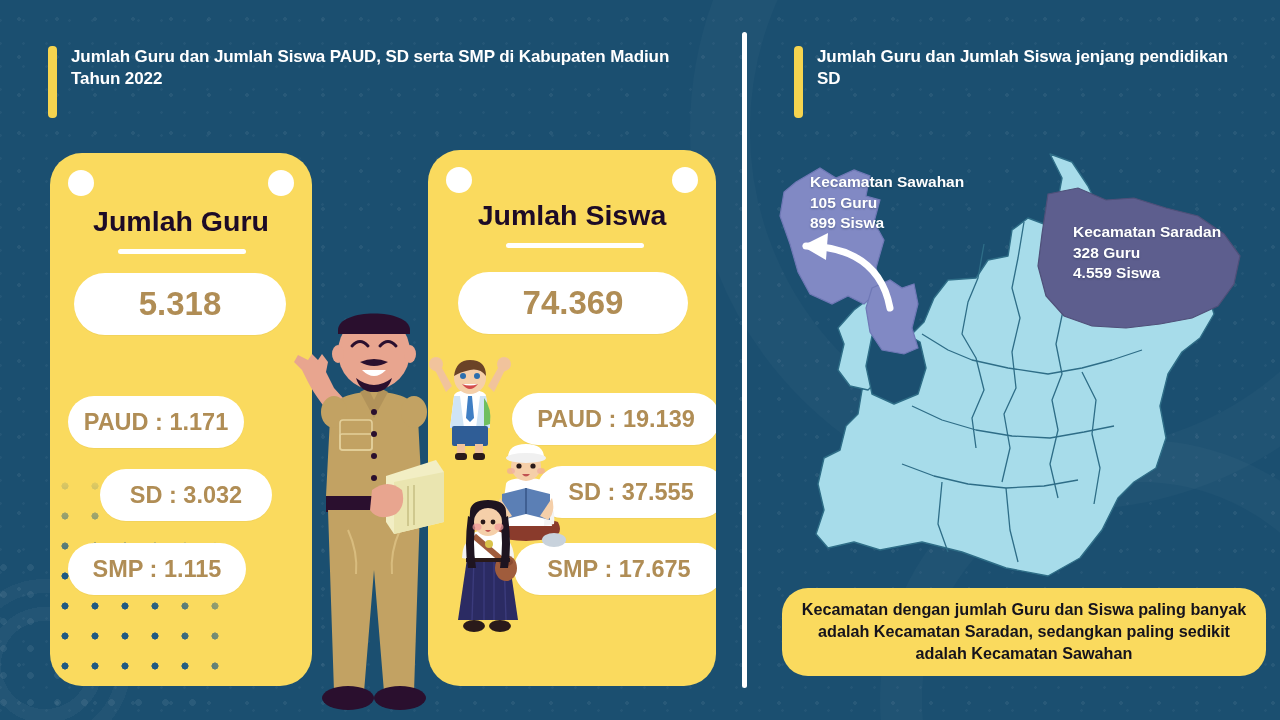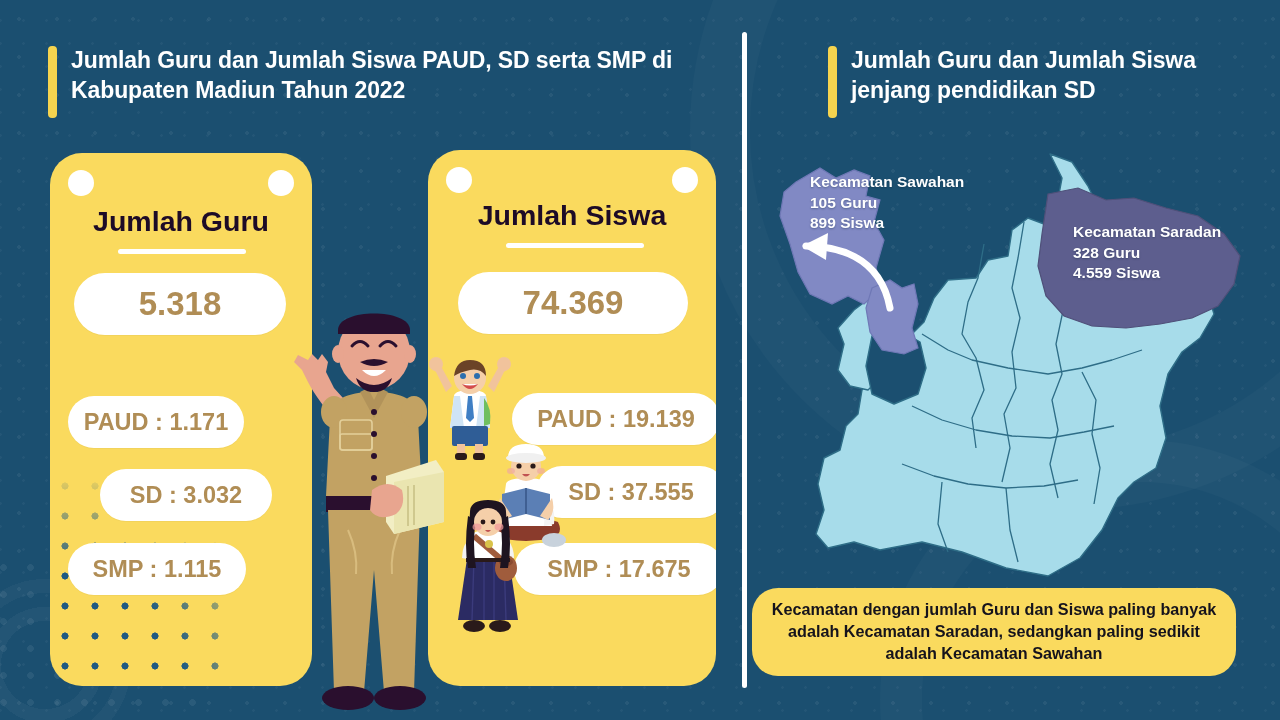--- a/index.html
+++ b/index.html
@@ -41,26 +41,26 @@
     position:absolute; left:-10px; bottom:-14px; width:215px; height:180px;
     background-image:radial-gradient(circle, rgba(255,255,255,.065) 3.1px, transparent 3.6px);
     background-size:27px 27px;
     pointer-events:none;
   }
 
   
   .title{ position:absolute; display:flex; gap:14px; align-items:flex-start; }
   .title .bar{ width:9px; border-radius:4px; background:#f6d44f; flex:0 0 9px; }
   .title h1{
-    color:#ffffff; font-size:23px; font-weight:bold; line-height:1.30;
+    color:#ffffff; font-size:17px; font-weight:bold; line-height:1.30;
     letter-spacing:-.1px;
   }
   #title-left{ left:48px; top:46px; width:660px; }
   #title-left .bar{ height:72px; }
-  #title-right{ left:800px; top:46px; width:470px;padding-left:28px; }
+  #title-right{ left:766px; top:46px; width:470px;padding-left:28px; }
   #title-right .bar{ height:72px; }
 
   
   .divider{
     position:absolute; left:742px; top:32px; width:5px; height:656px;
     background:#ffffff; border-radius:3px;
   }
 
   
   .card{
@@ -125,21 +125,21 @@
   #map-wrap{ position:absolute; left:762px; top:138px; width:500px; height:444px; z-index:2; }
   .map-label{
     position:absolute; color:#ffffff; font-weight:bold; font-size:15.5px;
     line-height:1.33; z-index:5; text-shadow:0 1px 2px rgba(10,35,55,.35);
   }
   #label-sawahan{ left:810px; top:172px; }
   #label-saradan{ left:1073px; top:222px; }
 
   
   #note-box{
-    position:absolute; left:752px; top:588px; width:484px; height:88px;
+    position:absolute; left:782px; top:588px; width:484px; height:88px;
     background:#fada5e; border-radius:26px;
     display:flex; align-items:center; justify-content:center; z-index:4;
   }
   #note-box p{
     color:#15131c; font-size:16.2px; font-weight:bold; line-height:1.34;
     text-align:center; padding:0 16px;
   }
 </style>
 </head>
 <body>

